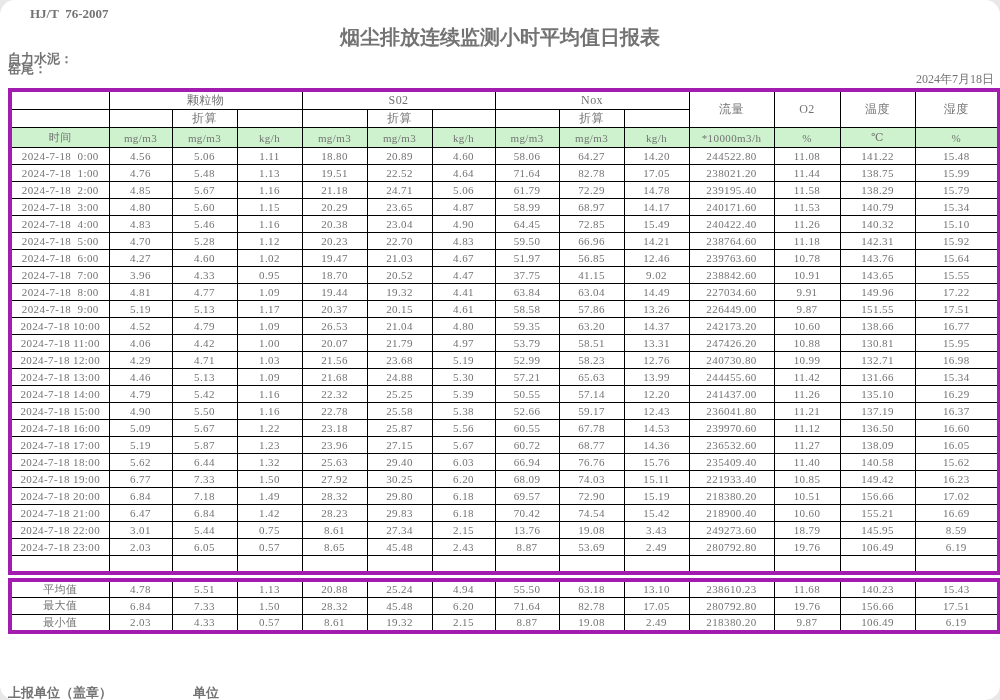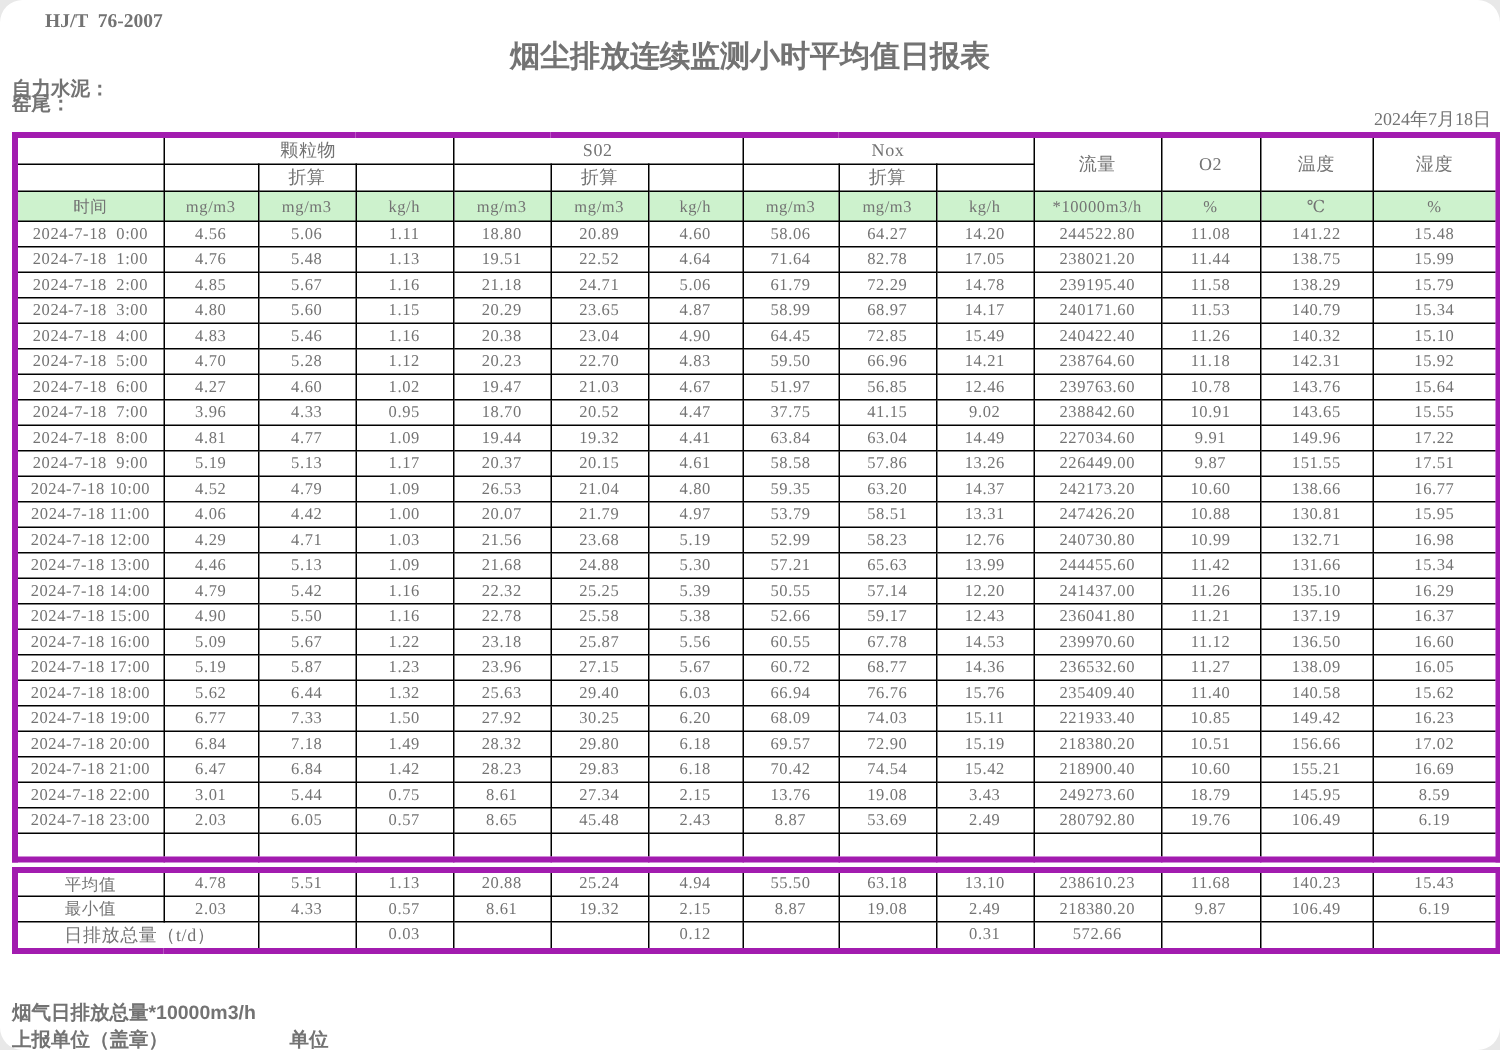--- a/index.html
+++ b/index.html
@@ -569,54 +569,54 @@
             <td>4.94</td>
             <td>55.50</td>
             <td>63.18</td>
             <td>13.10</td>
             <td>238610.23</td>
             <td>11.68</td>
             <td>140.23</td>
             <td>15.43</td>
           </tr>
           <tr>
+            <td class="label">最大值</td>
+            <td>6.84</td>
+            <td>7.33</td>
+            <td>1.50</td>
+            <td>28.32</td>
+            <td>45.48</td>
+            <td>6.20</td>
+            <td>71.64</td>
+            <td>82.78</td>
+            <td>17.05</td>
+            <td>280792.80</td>
+            <td>19.76</td>
+            <td>156.66</td>
+            <td>17.51</td>
+          </tr>
+          <tr>
             <td class="label">最小值</td>
             <td>2.03</td>
             <td>4.33</td>
             <td>0.57</td>
             <td>8.61</td>
             <td>19.32</td>
             <td>2.15</td>
             <td>8.87</td>
             <td>19.08</td>
             <td>2.49</td>
             <td>218380.20</td>
             <td>9.87</td>
             <td>106.49</td>
             <td>6.19</td>
           </tr>
-          <tr>
-            <td class="total-label" colspan="2">日排放总量（t/d）</td>
-            <td></td>
-            <td>0.03</td>
-            <td></td>
-            <td></td>
-            <td>0.12</td>
-            <td></td>
-            <td></td>
-            <td>0.31</td>
-            <td>572.66</td>
-            <td></td>
-            <td></td>
-            <td></td>
-          </tr>
         </tbody>
     </table>
 
   </div>
 
-  <div class="footer1">烟气日排放总量*10000m3/h</div>
   <div class="footer2">
     <span class="report-unit">上报单位（盖章）</span>
     <span class="unit">单位</span>
   </div>
 
 </div>
 
 </body></html>

